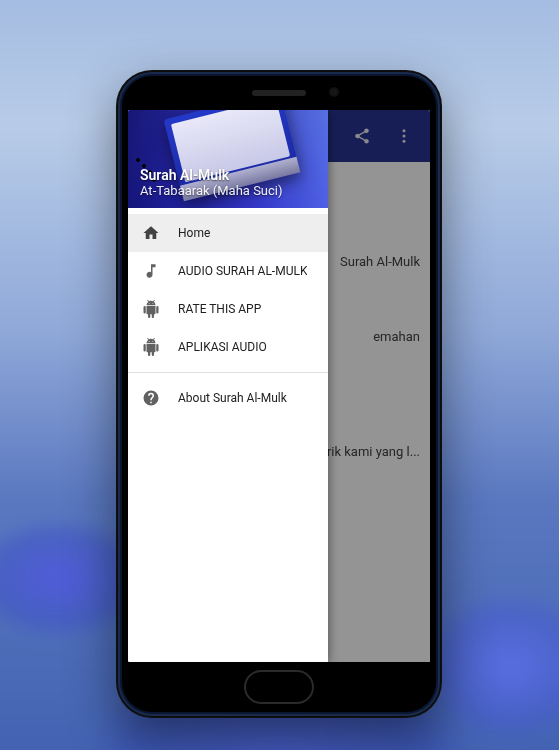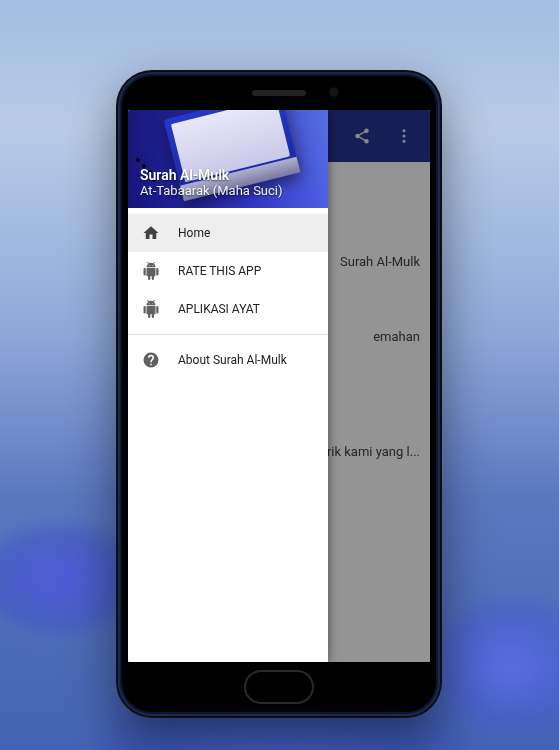--- a/index.html
+++ b/index.html
@@ -183,39 +183,47 @@
 
         <div class="nav-item active">
           <span class="nav-ic">
             <svg width="18" height="18" viewBox="0 0 24 24">
                 <path d="M10 20v-6h4v6h5v-8h3L12 3 2 12h3v8z"></path>
               </svg>
           </span>
           <span class="lbl">Home</span>
         </div>
 
+        <div class="nav-item">
+          <span class="nav-ic">
+            <svg width="18" height="18" viewBox="0 0 24 24">
+                <path d="M12 3v10.55A4 4 0 1 0 14 17V7h4V3h-6z"></path>
+              </svg>
+          </span>
+          <span class="lbl">AUDIO SURAH AL-MULK</span>
+        </div>
 
 
 
         <div class="nav-item">
           <span class="nav-ic">
             <svg width="18" height="18" viewBox="0 0 24 24">
                 <path d="M6 18c0 .55.45 1 1 1h1v3.5a1.5 1.5 0 0 0 3 0V19h2v3.5a1.5 1.5 0 0 0 3 0V19h1c.55 0 1-.45 1-1V8H6v10zM3.5 8A1.5 1.5 0 0 0 2 9.5v7a1.5 1.5 0 0 0 3 0v-7A1.5 1.5 0 0 0 3.5 8zm17 0A1.5 1.5 0 0 0 19 9.5v7a1.5 1.5 0 0 0 3 0v-7A1.5 1.5 0 0 0 20.5 8zM15.53 2.16l1.3-1.3a.5.5 0 1 0-.71-.71l-1.48 1.48A5.97 5.97 0 0 0 12 1c-.96 0-1.86.23-2.66.62L7.88.15a.5.5 0 1 0-.71.71l1.31 1.31A5.99 5.99 0 0 0 6 7h12a5.99 5.99 0 0 0-2.47-4.84zM10 5H9V4h1v1zm5 0h-1V4h1v1z"></path>
               </svg>
           </span>
           <span class="lbl">RATE THIS APP</span>
         </div>
 
         <div class="nav-item">
           <span class="nav-ic">
             <svg width="18" height="18" viewBox="0 0 24 24">
                 <path d="M6 18c0 .55.45 1 1 1h1v3.5a1.5 1.5 0 0 0 3 0V19h2v3.5a1.5 1.5 0 0 0 3 0V19h1c.55 0 1-.45 1-1V8H6v10zM3.5 8A1.5 1.5 0 0 0 2 9.5v7a1.5 1.5 0 0 0 3 0v-7A1.5 1.5 0 0 0 3.5 8zm17 0A1.5 1.5 0 0 0 19 9.5v7a1.5 1.5 0 0 0 3 0v-7A1.5 1.5 0 0 0 20.5 8zM15.53 2.16l1.3-1.3a.5.5 0 1 0-.71-.71l-1.48 1.48A5.97 5.97 0 0 0 12 1c-.96 0-1.86.23-2.66.62L7.88.15a.5.5 0 1 0-.71.71l1.31 1.31A5.99 5.99 0 0 0 6 7h12a5.99 5.99 0 0 0-2.47-4.84zM10 5H9V4h1v1zm5 0h-1V4h1v1z"></path>
               </svg>
           </span>
-          <span class="lbl">APLIKASI AYAT</span>
+          <span class="lbl">APLIKASI AUDIO</span>
         </div>
 
         <div class="nav-sep"></div>
 
         <div class="nav-item">
           <span class="nav-ic">
             <svg width="18" height="18" viewBox="0 0 24 24">
                 <path d="M12 2a10 10 0 1 0 0 20 10 10 0 0 0 0-20zm1 17h-2v-2h2v2zm2.07-7.75-.9.92C13.45 12.9 13 13.5 13 15h-2v-.5c0-1.1.45-2.1 1.17-2.83l1.24-1.26c.37-.36.59-.86.59-1.41a2 2 0 0 0-4 0H8a4 4 0 0 1 8 0c0 .88-.36 1.68-.93 2.25z"></path>
               </svg>
           </span>

